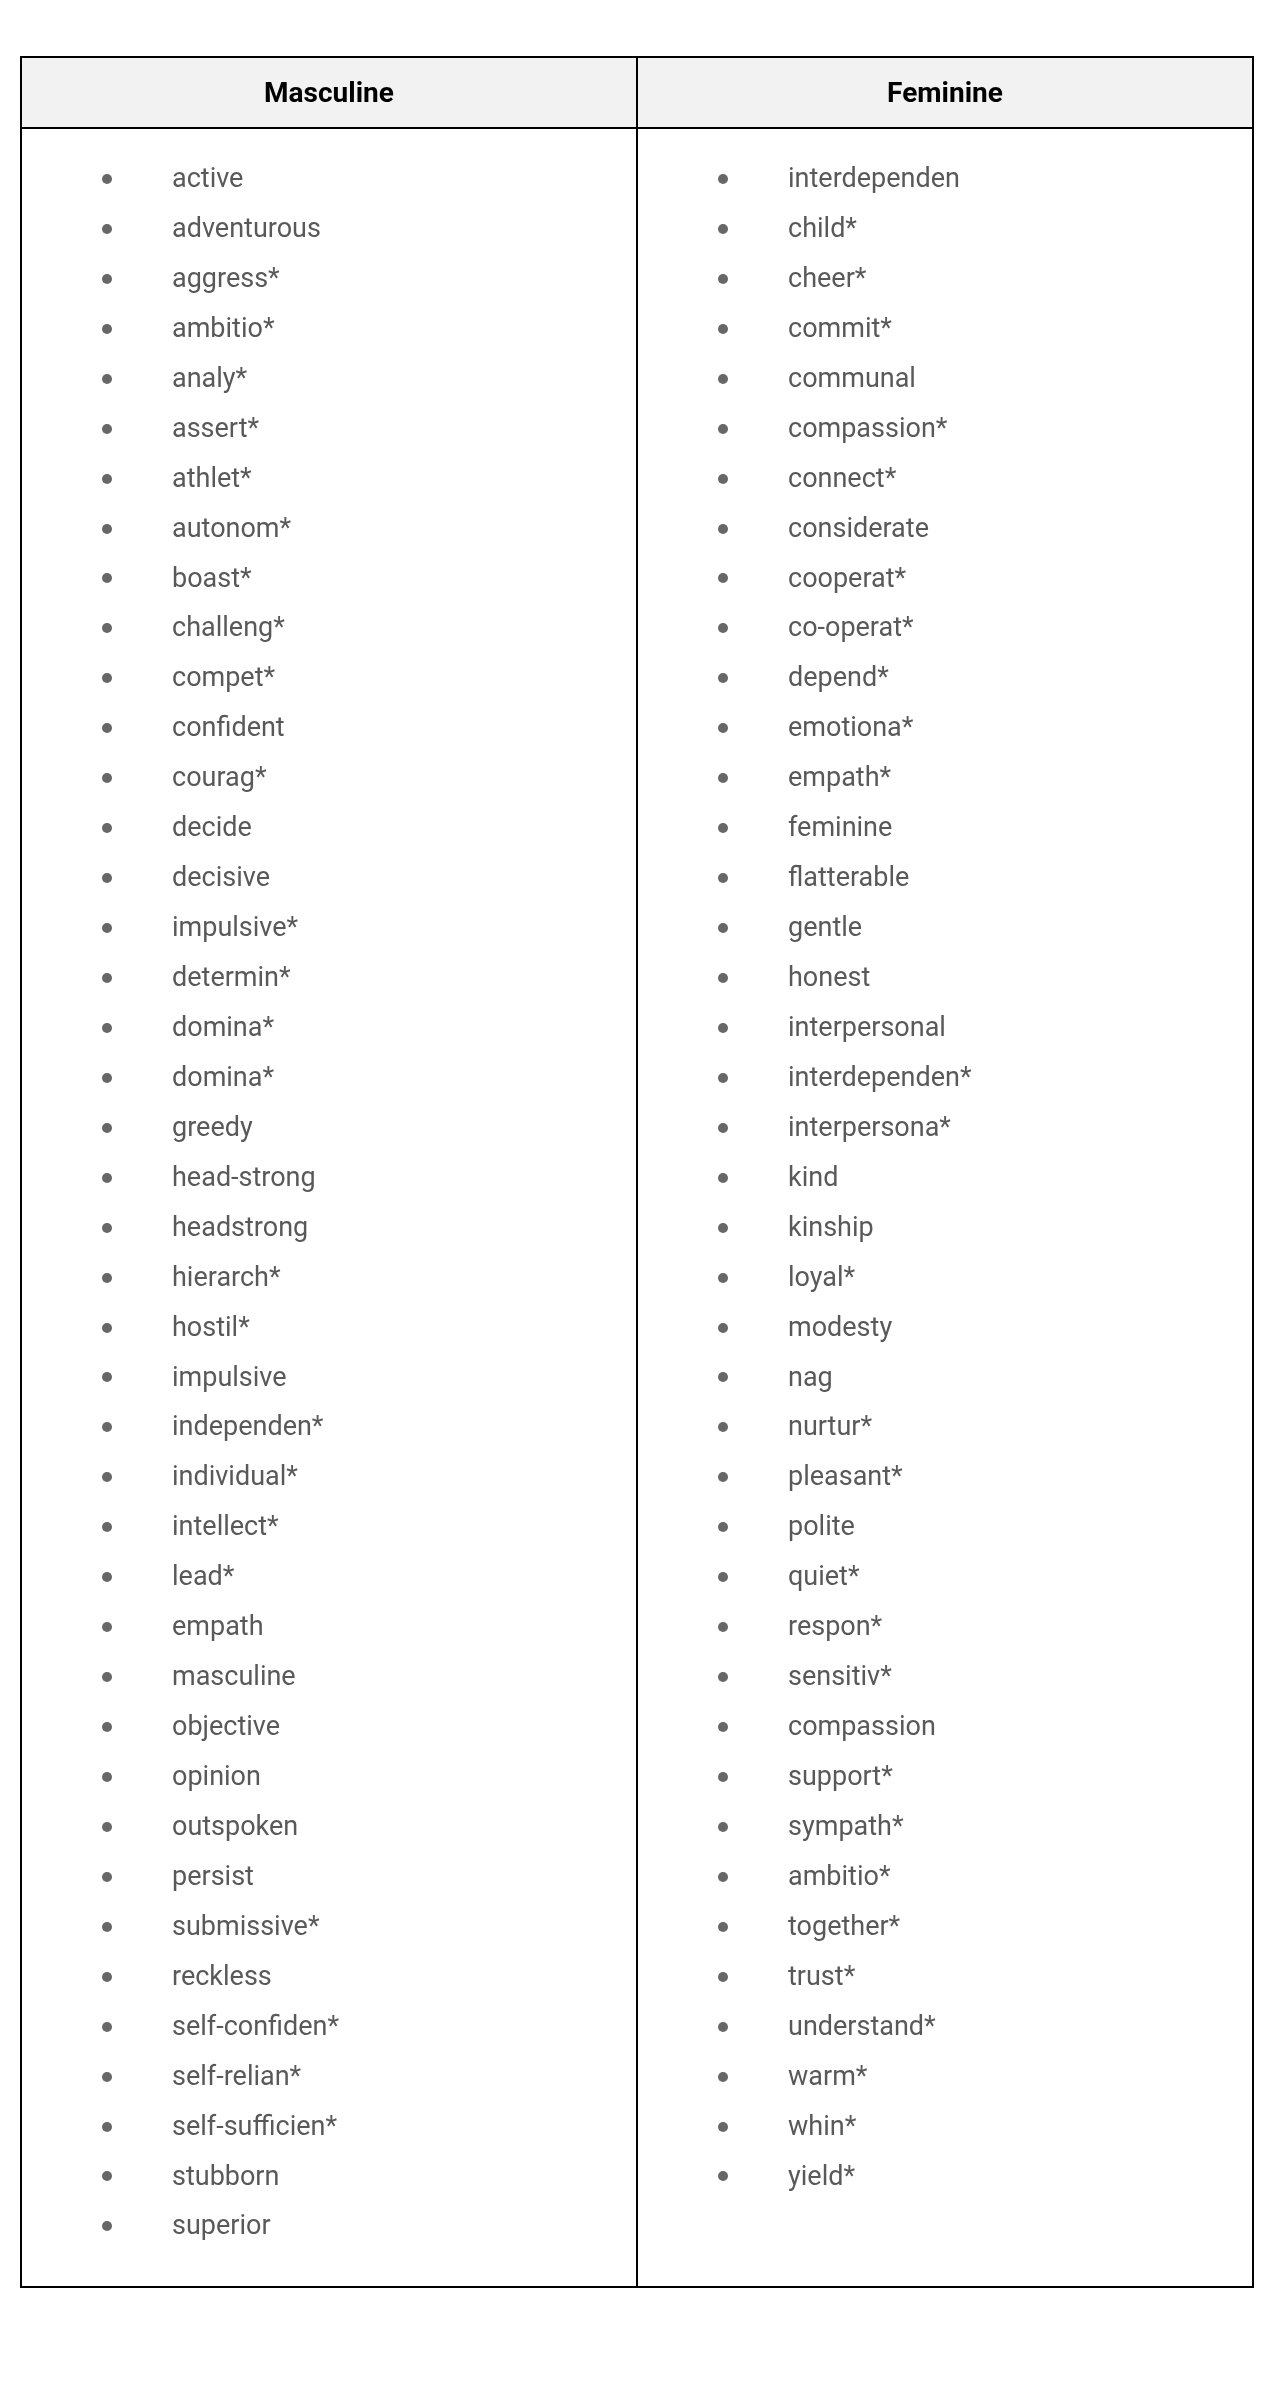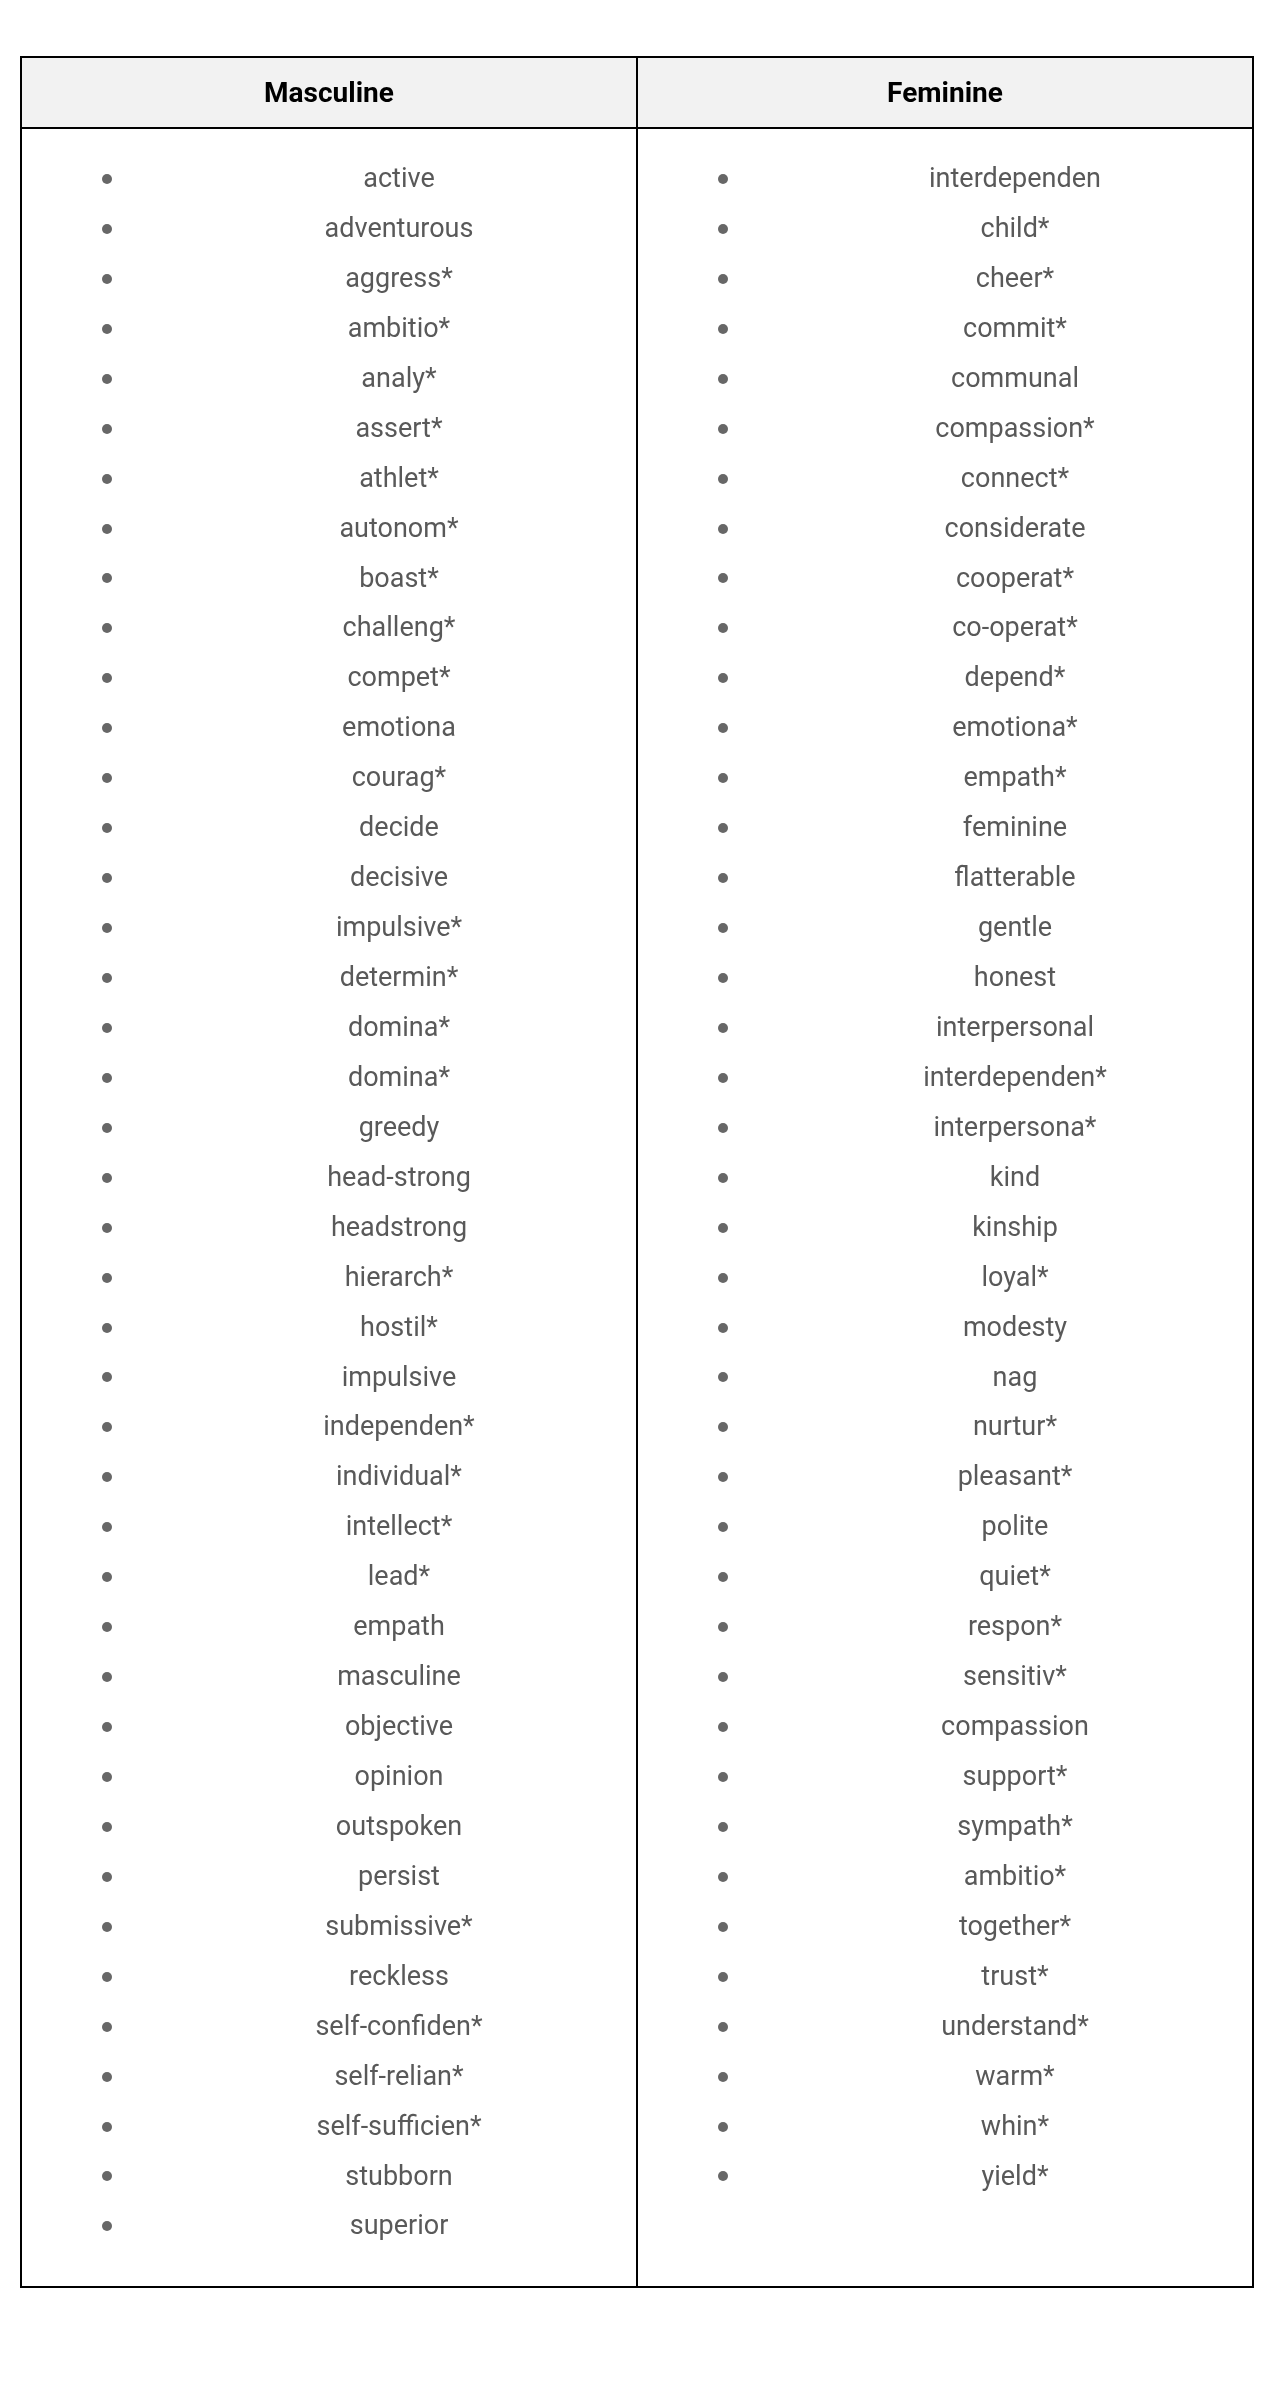--- a/index.html
+++ b/index.html
@@ -33,21 +33,20 @@
     }
     td {
       border: 2px solid #000;
       vertical-align: top;
       padding: 25px 10px 35px 10px;
       width: 50%;
     }
     ul {
       list-style: none;
       padding-left: 70px;
-      text-align: center;
     }
     li {
       position: relative;
       padding-left: 70px;
       font-size: 27px;
       line-height: 1.85;
       color: #595959;
     }
     li::before {
       content: "";
@@ -80,21 +79,21 @@
               <li>adventurous</li>
               <li>aggress*</li>
               <li>ambitio*</li>
               <li>analy*</li>
               <li>assert*</li>
               <li>athlet*</li>
               <li>autonom*</li>
               <li>boast*</li>
               <li>challeng*</li>
               <li>compet*</li>
-              <li>emotiona</li>
+              <li>confident</li>
               <li>courag*</li>
               <li>decide</li>
               <li>decisive</li>
               <li>impulsive*</li>
               <li>determin*</li>
               <li>domina*</li>
               <li>domina*</li>
               <li>greedy</li>
               <li>head-strong</li>
               <li>headstrong</li>

